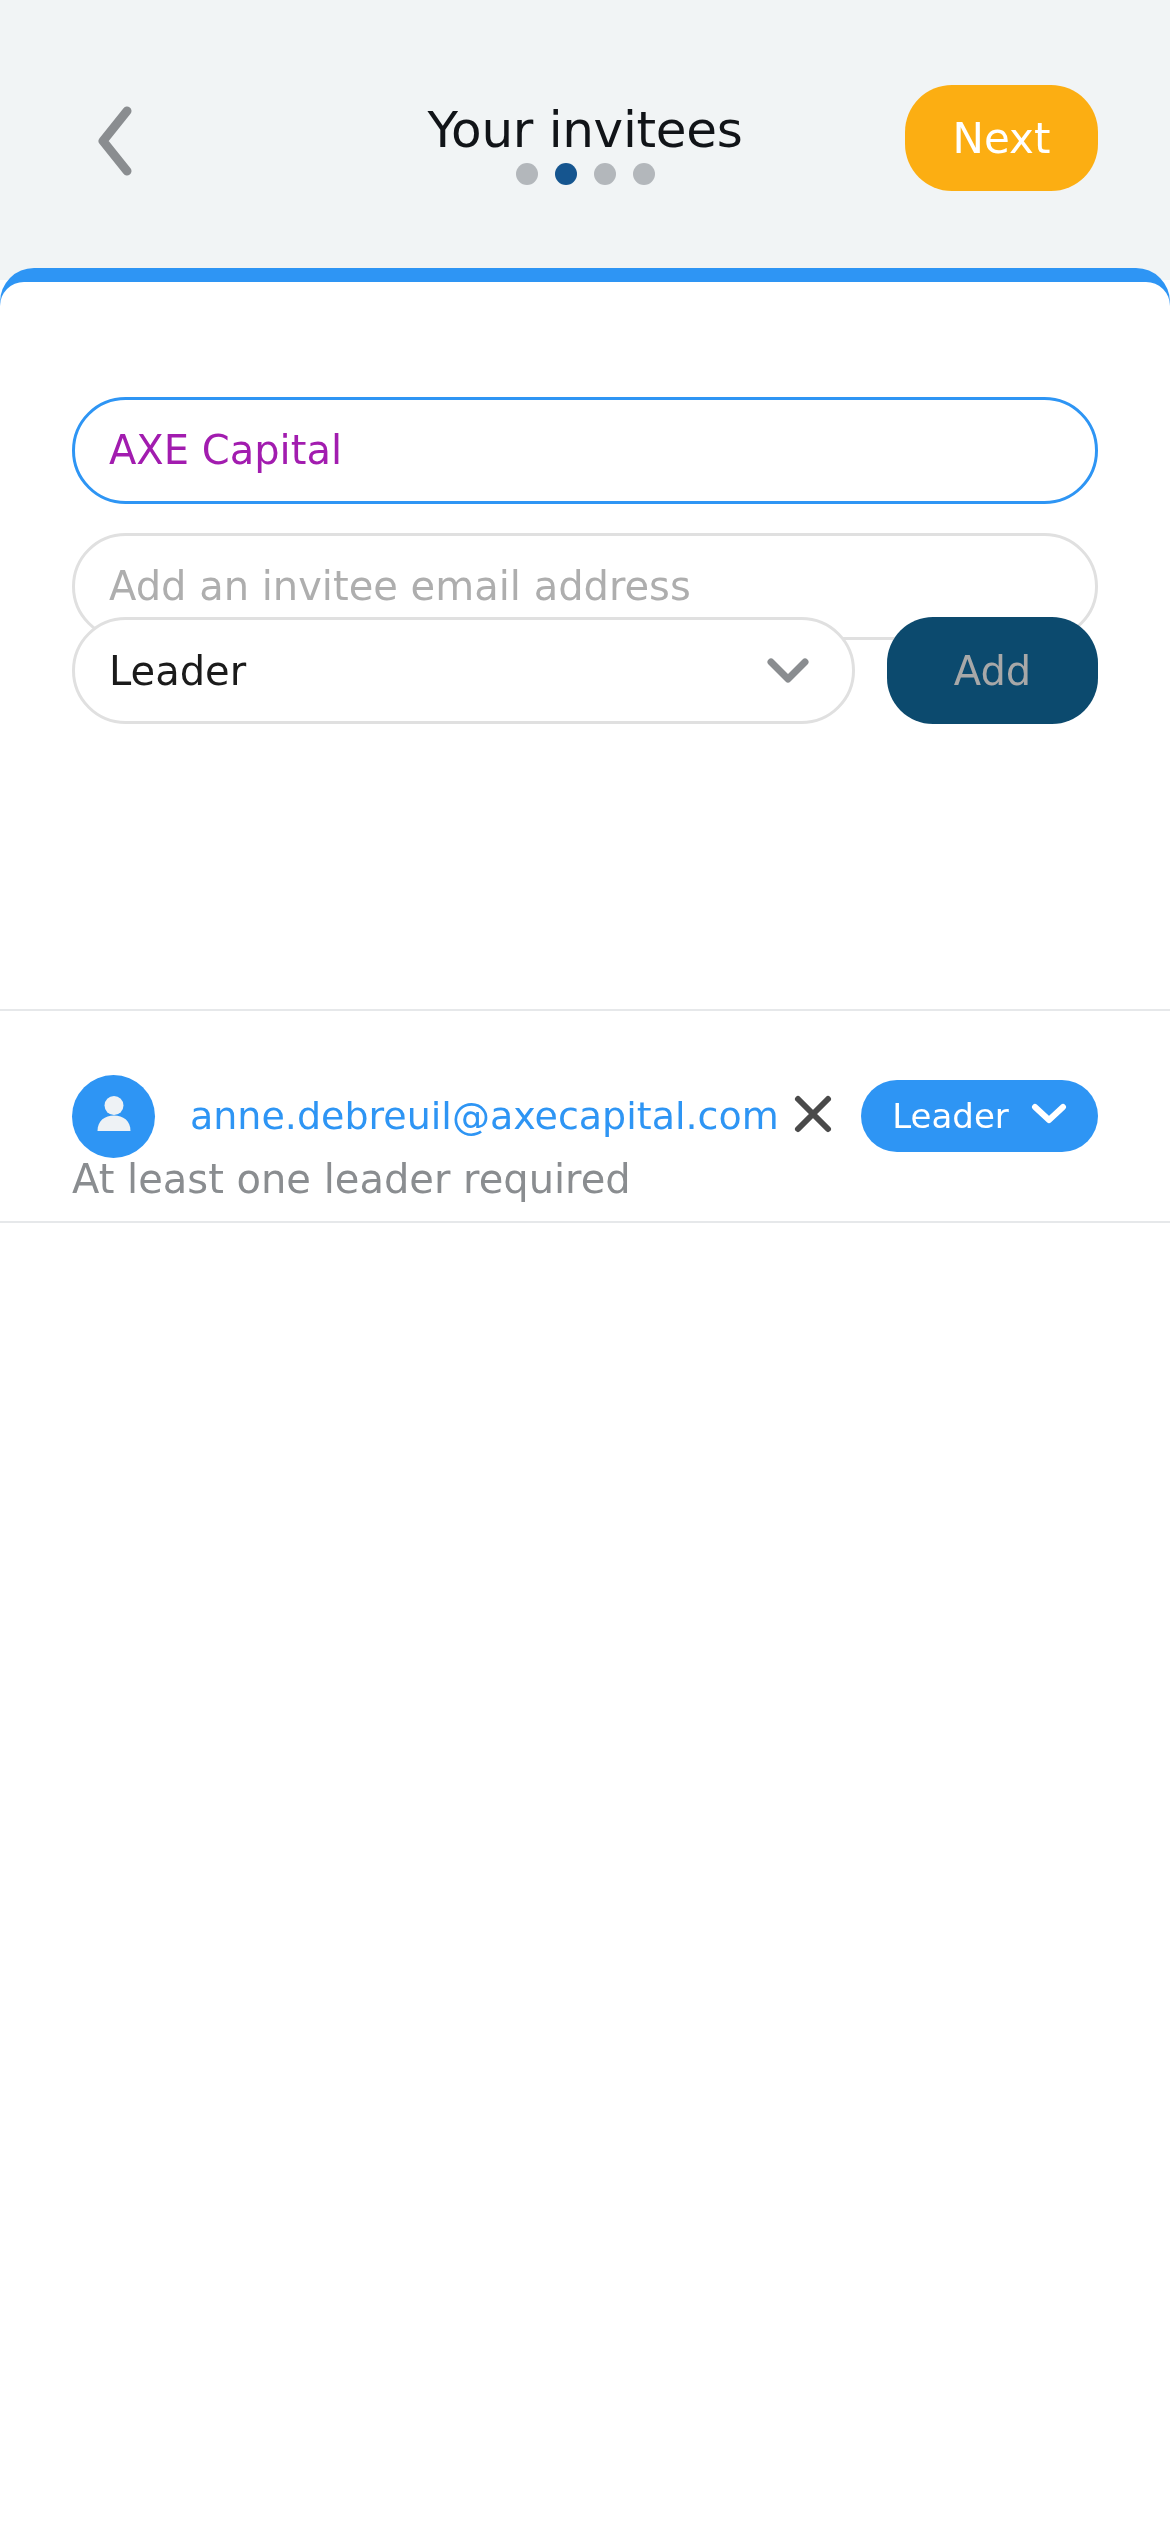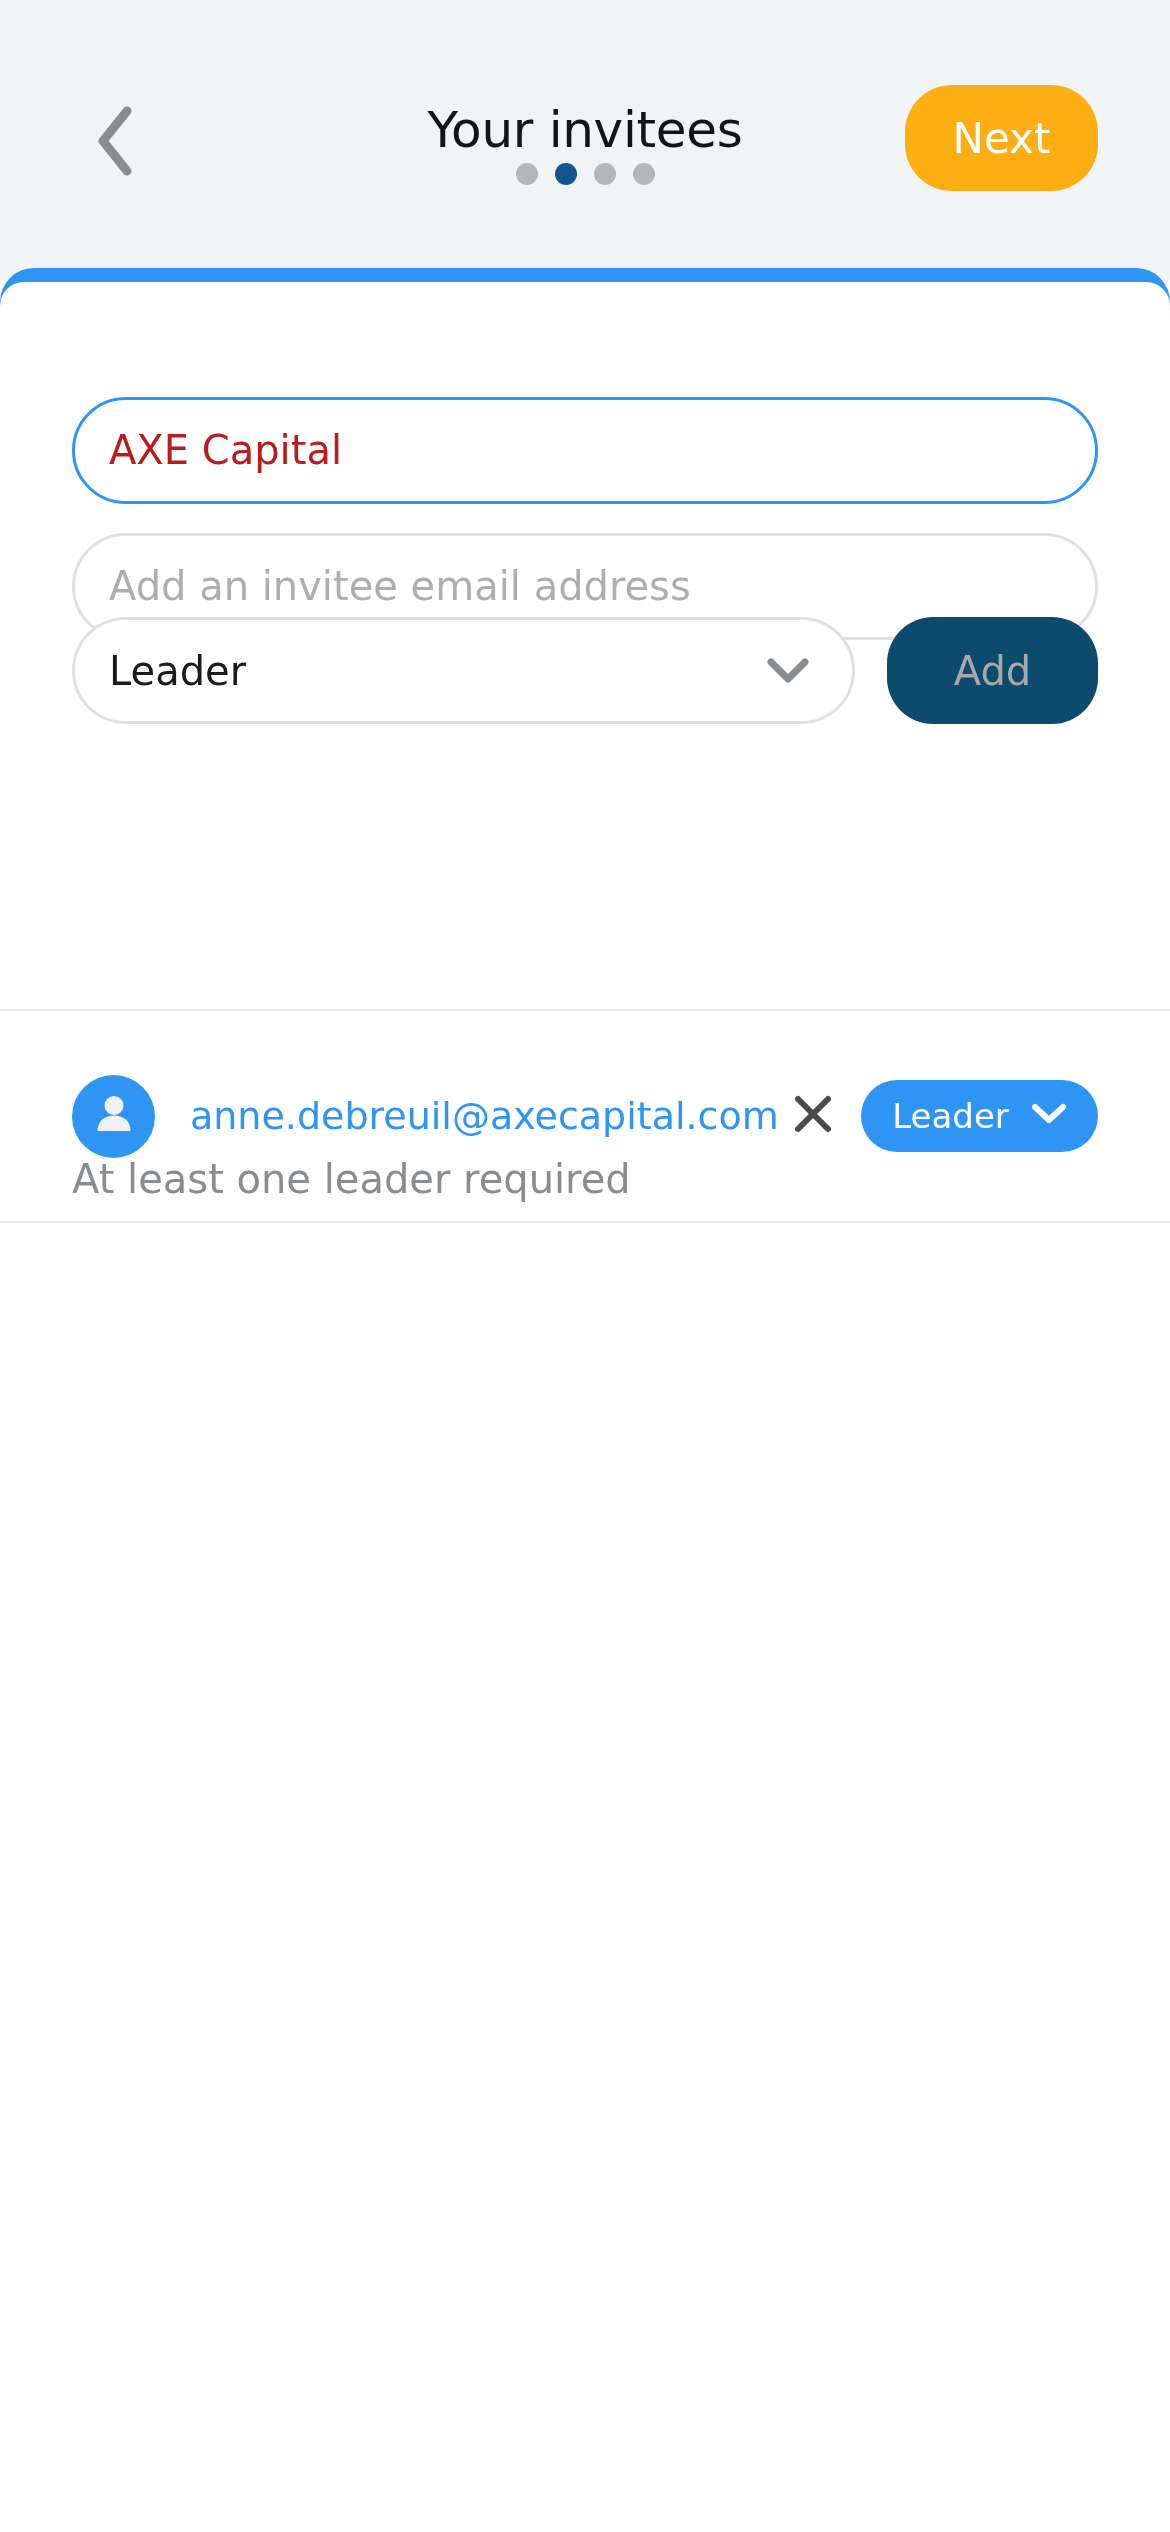--- a/index.html
+++ b/index.html
@@ -106,21 +106,21 @@
     display: flex;
     align-items: center;
     padding: 0 34px;
     font-size: 40px;
     line-height: 107px;
   }
 
   #org-field {
     top: 115px;
     border: 3px solid #2e95f4;
-    color: #b91c1c;
+    color: #a21caf;
     cursor: text;
   }
 
   #email-field {
     top: 225px;
     border: 3px solid #e0e0e0;
     color: #aeaeae;
     cursor: text;
     margin-top: 26px;
   }

